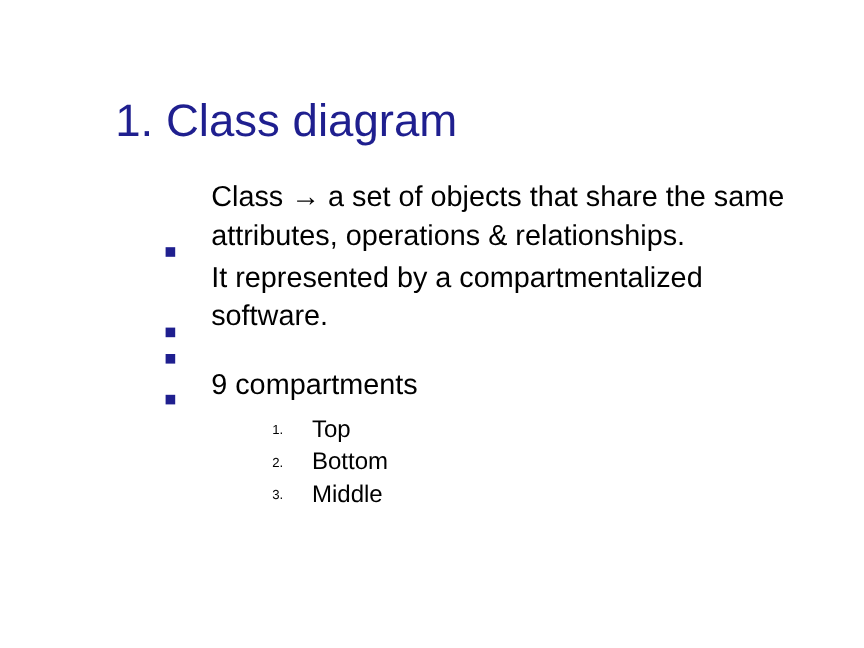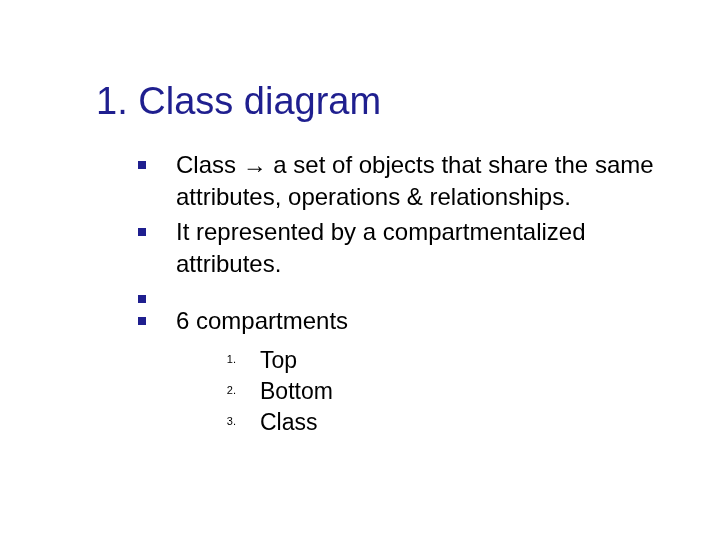--- a/index.html
+++ b/index.html
@@ -24,21 +24,21 @@
     color: #1f1f8f;
     margin: 0 0 26px 0;
     font-family: Verdana, Geneva, sans-serif;
   }
   .bullets {
     margin: 0 0 10px 0;
     padding-left: 42px;
   }
   .bullet-row {
     display: flex;
-    align-items: flex-start;
+    align-items: flex-end;
     margin-bottom: 2px;
   }
   .sq-bullet {
     flex: 0 0 auto;
     width: 8px;
     height: 8px;
     background: #1f1f8f;
     margin-top: 12px;
     margin-right: 30px;
   }
@@ -58,57 +58,57 @@
   }
   .sub-num {
     font-size: 11px;
     color: #000000;
     width: 30px;
     text-align: right;
     margin-right: 24px;
     padding-top: 6px;
   }
   .sub-text {
-    font-size: 23px;
+    font-size: 20px;
     color: #000000;
   }
 </style>
 </head>
 <body>
 
 <div class="slide">
 
   <h1 class="title">1. Class diagram</h1>
 
   <div class="bullets">
     <div class="bullet-row">
       <div class="sq-bullet"></div>
       <div class="bullet-text">Class → a set of objects that share the same attributes, operations &amp; relationships.</div>
     </div>
     <div class="bullet-row">
       <div class="sq-bullet"></div>
-      <div class="bullet-text">It represented by a compartmentalized attributes.</div>
+      <div class="bullet-text">It represented by a compartmentalized software.</div>
     </div>
     <div class="bullet-row">
       <div class="sq-bullet"></div>
     </div>
     <div class="bullet-row">
       <div class="sq-bullet"></div>
-      <div class="bullet-text">6 compartments</div>
+      <div class="bullet-text">9 compartments</div>
     </div>
   </div>
 
   <div class="sublist">
     <div class="sub-row">
       <div class="sub-num">1.</div>
       <div class="sub-text">Top</div>
     </div>
     <div class="sub-row">
       <div class="sub-num">2.</div>
       <div class="sub-text">Bottom</div>
     </div>
     <div class="sub-row">
       <div class="sub-num">3.</div>
-      <div class="sub-text">Class</div>
+      <div class="sub-text">Middle</div>
     </div>
   </div>
 
 </div>
 
 </body></html>

